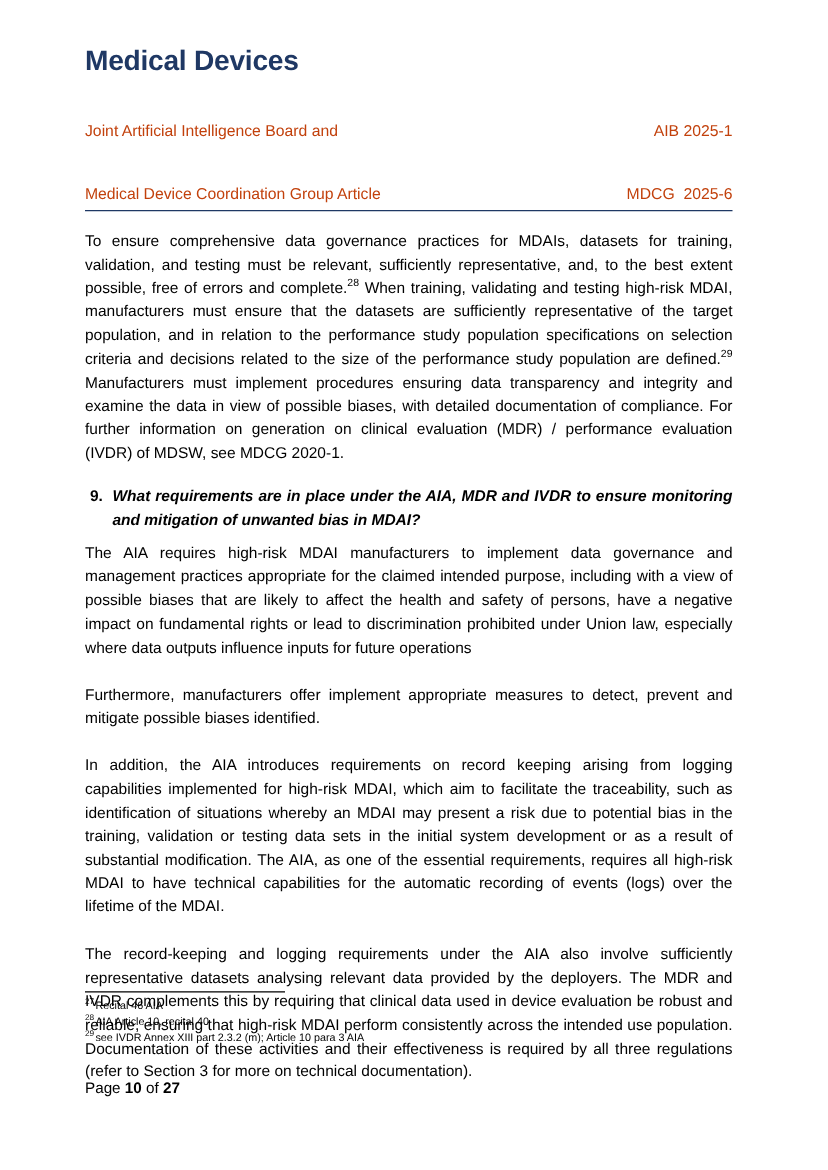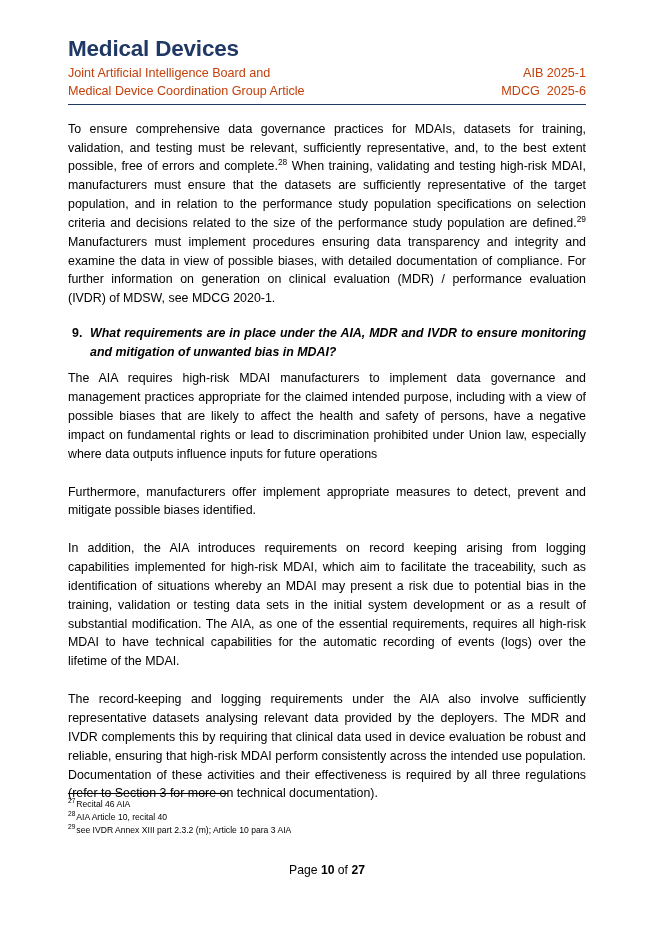--- a/index.html
+++ b/index.html
@@ -45,21 +45,21 @@
   }
   .header-row {
     display: flex;
     justify-content: space-between;
     align-items: baseline;
     color: #c2410c;
     font-size: 12.6px;
     line-height: 1.45;
   }
   .header-row .left { white-space: pre; }
-  .header-row .right { white-space: pre; text-align: right; }
+  .header-row .right { white-space: pre; text-align: right; margin-top: 32px; }
   .header-rule {
     border: none;
     border-top: 1.4px solid #1f3864;
     margin: 3px 0 0 0;
     width: 100%;
   }
 
   
   .body-text {
     margin-top: 15px;
@@ -126,21 +126,21 @@
     line-height: 0;
     margin-right: 1px;
   }
 
   
   .page-footer {
     position: absolute;
     left: 68px;
     top: 862px;
     width: 518px;
-    text-align: center;
+    text-align: left;
     font-size: 12.2px;
     line-height: 1.4;
   }
   .page-footer b { font-weight: bold; }
 </style>
 </head>
 <body>
 
 <div class="page">
 

